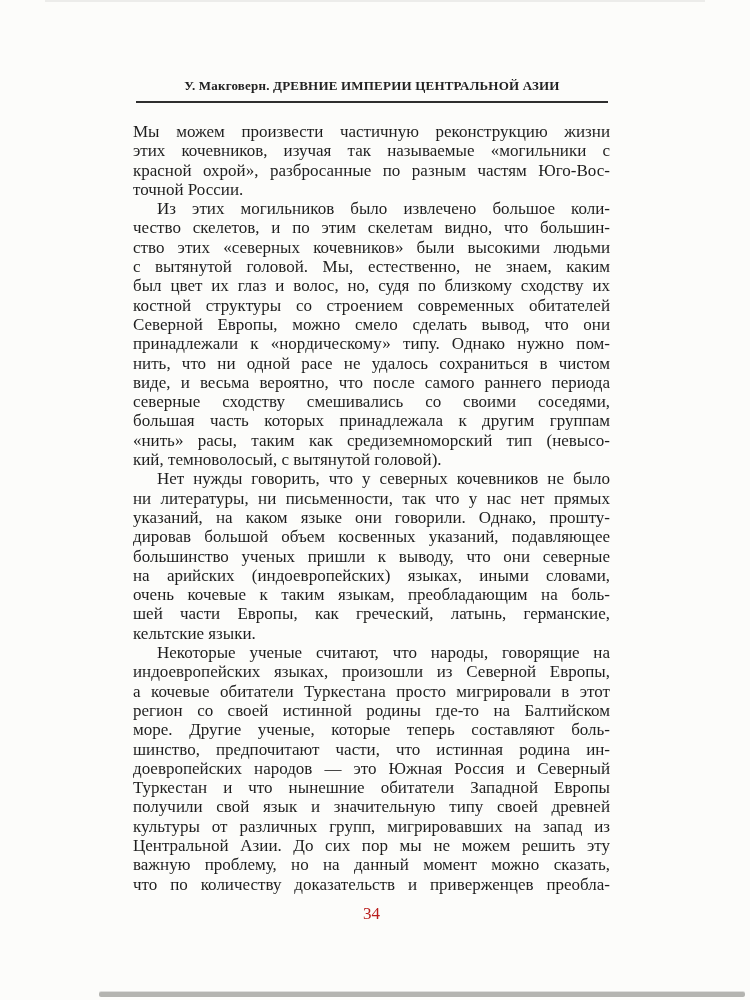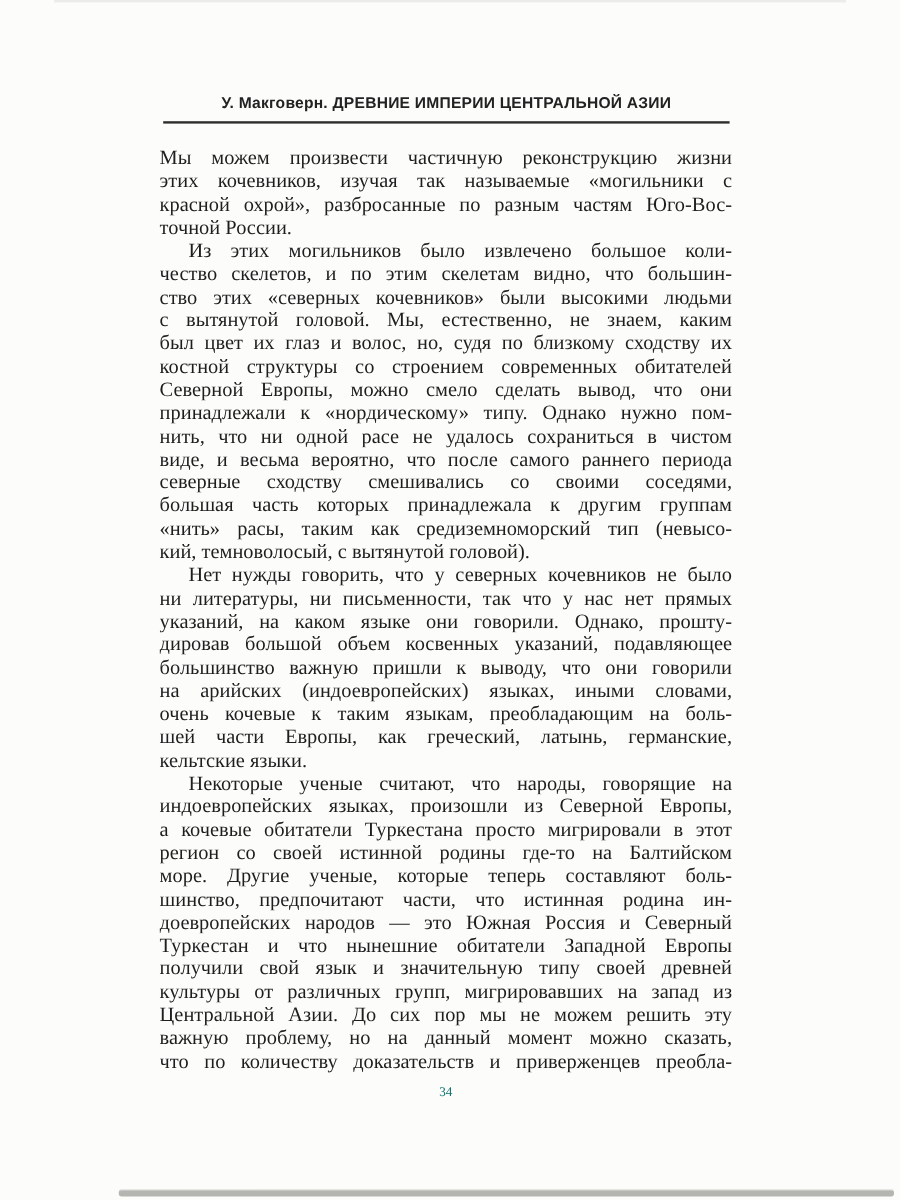--- a/index.html
+++ b/index.html
@@ -26,21 +26,21 @@
     position: absolute;
     left: 45px; top: 0;
     width: 660px; height: 2px;
     background: #ececea;
   }
   .running-header {
     position: absolute;
     left: 134px; top: 78px;
     width: 476px;
     text-align: center;
-    font-family: Liberation Sans, sans-serif;
+    font-family: Liberation Serif, serif;
     font-weight: bold;
     font-size: 13px;
     letter-spacing: 0.2px;
     color: #222;
     white-space: nowrap;
   }
   .header-rule {
     position: absolute;
     left: 136px; top: 101px;
     width: 472px; height: 2px;
@@ -62,22 +62,22 @@
     white-space: normal;
     overflow: hidden;
   }
   .bline.ind { text-indent: 24px; }
   .bline.no-just { text-align-last: left; }
   .page-number {
     position: absolute;
     left: 133px; top: 904px;
     width: 477px;
     text-align: center;
-    font-size: 11px;
-    color: #0f766e;
+    font-size: 17px;
+    color: #b91c1c;
   }
   .bottom-edge {
     position: absolute;
     left: 99px; top: 992px;
     width: 646px; height: 5px;
     background: var(--edge);
     border-radius: 2px;
     box-shadow: 0 -1px 0 #dddddb;
   }
 </style>
@@ -112,21 +112,21 @@
         <div class="bline">северные сходству смешивались со своими соседями,</div>
         <div class="bline">большая часть которых принадлежала к другим группам</div>
         <div class="bline">«нить» расы, таким как средиземноморский тип (невысо-</div>
         <div class="bline no-just">кий, темноволосый, с вытянутой головой).</div>
       </div>
       <div class="para">
         <div class="bline ind">Нет нужды говорить, что у северных кочевников не было</div>
         <div class="bline">ни литературы, ни письменности, так что у нас нет прямых</div>
         <div class="bline">указаний, на каком языке они говорили. Однако, прошту-</div>
         <div class="bline">дировав большой объем косвенных указаний, подавляющее</div>
-        <div class="bline">большинство важную пришли к выводу, что они говорили</div>
+        <div class="bline">большинство ученых пришли к выводу, что они северные</div>
         <div class="bline">на арийских (индоевропейских) языках, иными словами,</div>
         <div class="bline">очень кочевые к таким языкам, преобладающим на боль-</div>
         <div class="bline">шей части Европы, как греческий, латынь, германские,</div>
         <div class="bline no-just">кельтские языки.</div>
       </div>
       <div class="para">
         <div class="bline ind">Некоторые ученые считают, что народы, говорящие на</div>
         <div class="bline">индоевропейских языках, произошли из Северной Европы,</div>
         <div class="bline">а кочевые обитатели Туркестана просто мигрировали в этот</div>
         <div class="bline">регион со своей истинной родины где-то на Балтийском</div>

